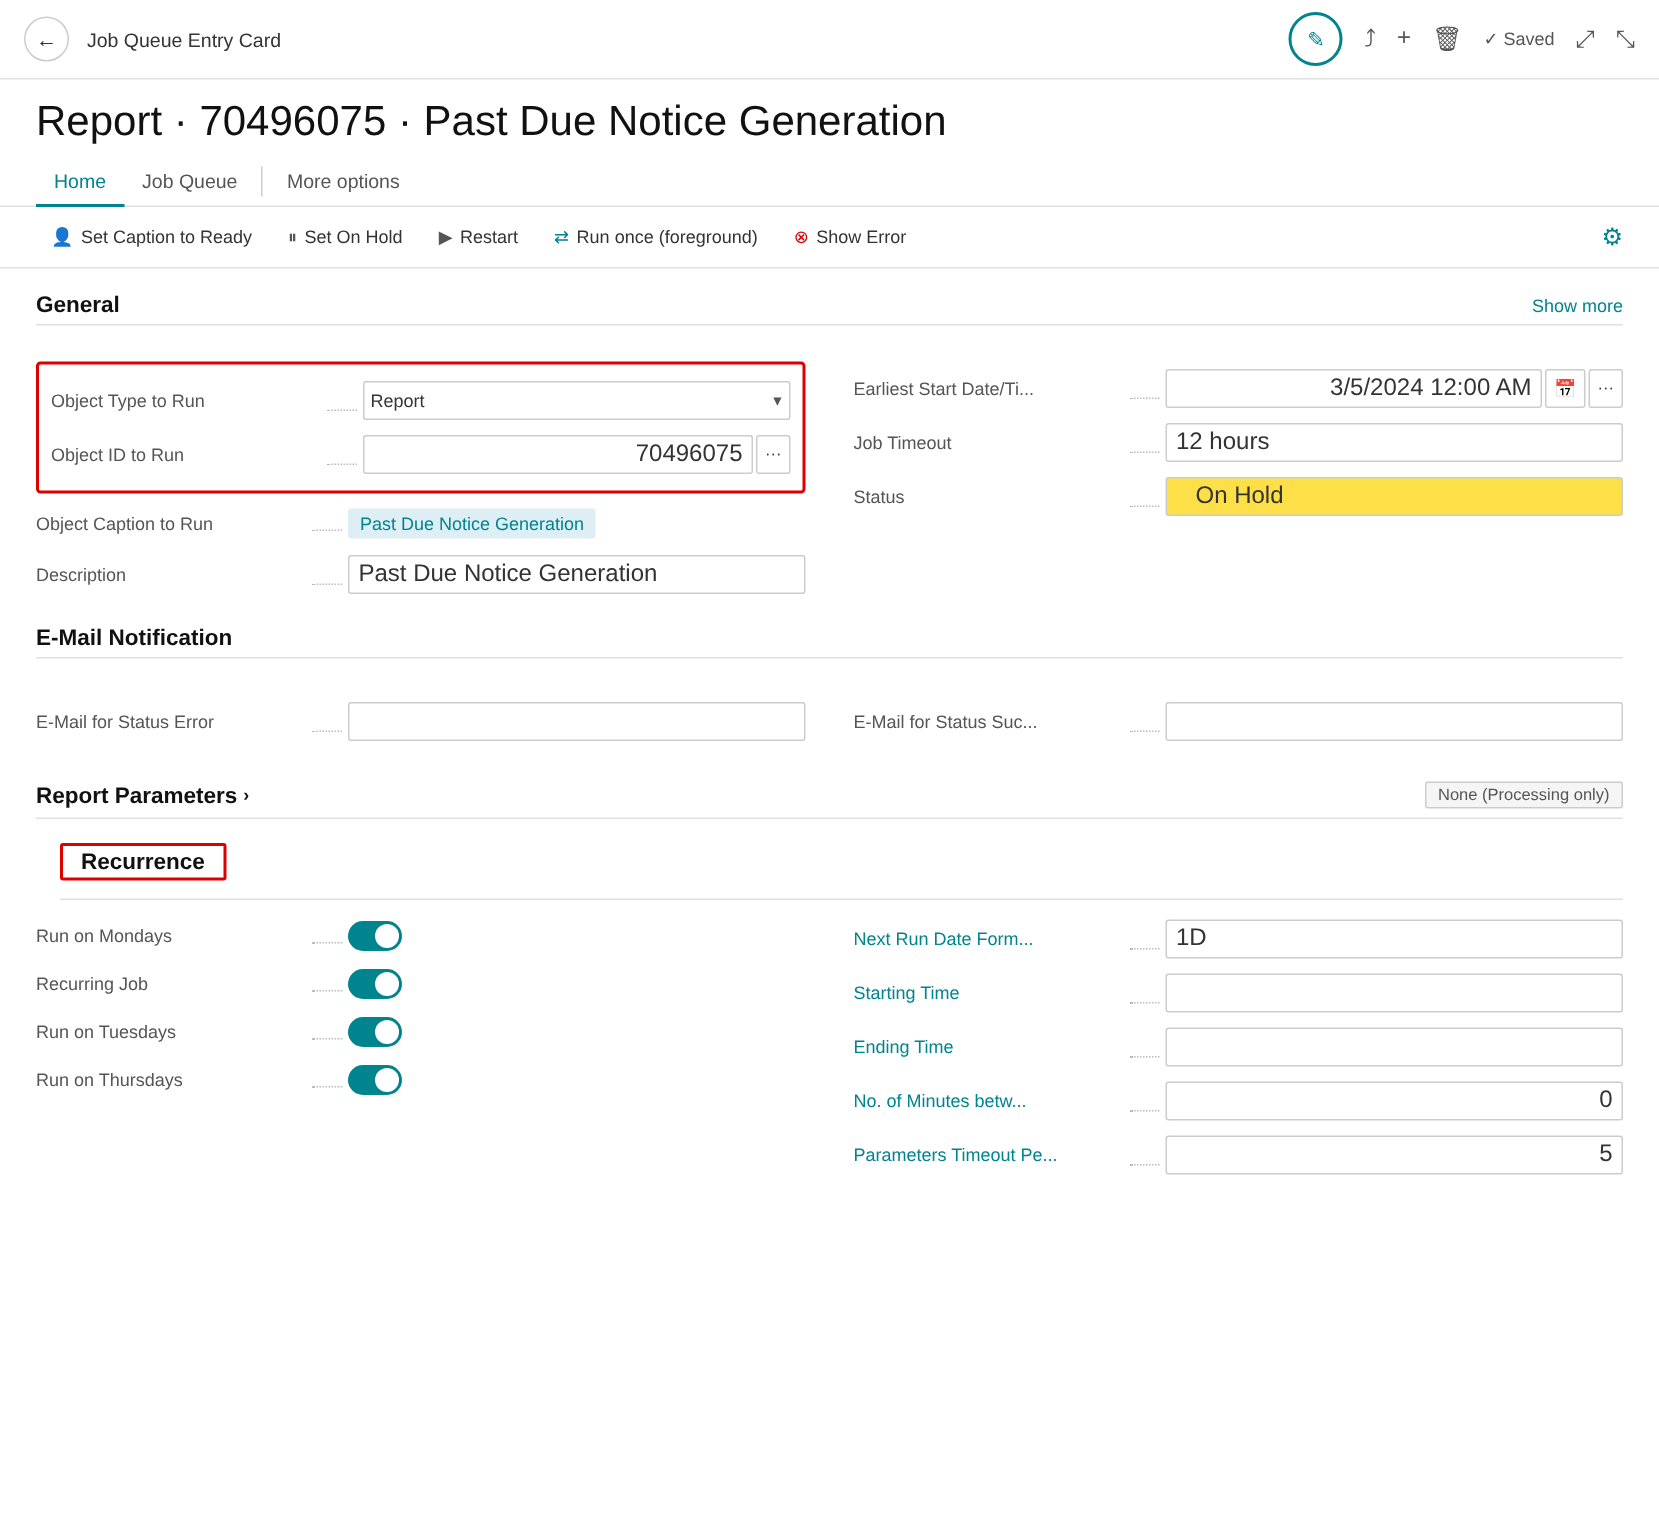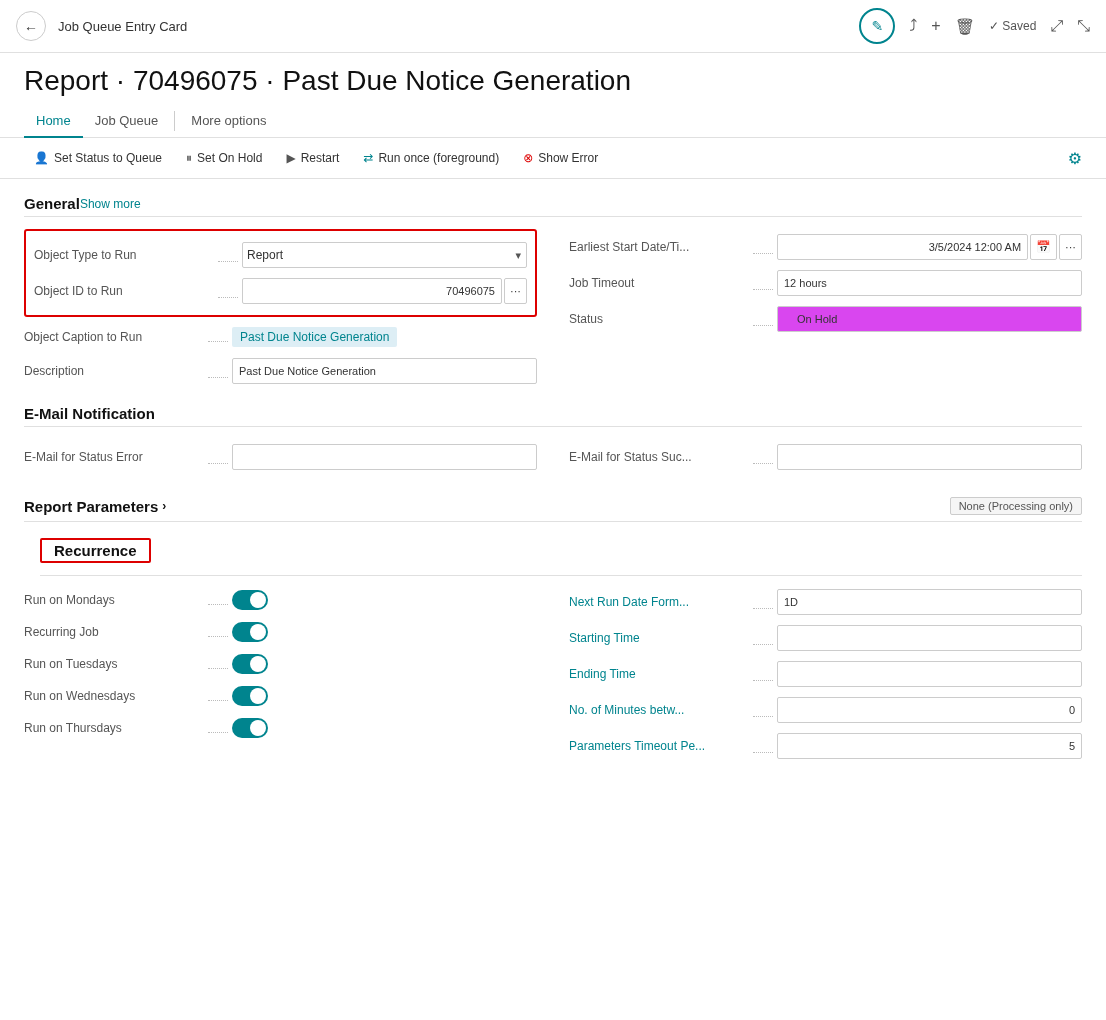--- a/index.html
+++ b/index.html
@@ -49,45 +49,45 @@
       border-radius: 3px; white-space: nowrap;
     }
     .action-bar-spacer { flex: 1; }
     .pin-icon { color: #00848e; font-size: 16px; cursor: pointer; }
 
     
     .content { padding: 16px 24px; overflow-y: auto; height: calc(1020px - 220px); }
 
     
     .section-header {
-      display: flex; align-items: center; 
-      margin-bottom: 12px; padding-bottom: 4px; border-bottom: 1px solid #e0e0e0;
+      display: flex; align-items: center; justify-content: space-between;
+      margin-bottom: 24px; padding-bottom: 4px; border-bottom: 1px solid #e0e0e0;
     }
     .section-title { font-size: 15px; font-weight: 600; color: #111; }
     .show-more { font-size: 12px; color: #00848e; cursor: pointer; }
 
     
     .form-grid { display: grid; grid-template-columns: 1fr 1fr; gap: 0 32px; margin-bottom: 16px; }
     .form-col { display: flex; flex-direction: column; }
 
     .field-row {
       display: flex; align-items: center; padding: 5px 0; min-height: 32px;
     }
     .field-label {
       width: 180px; min-width: 140px; color: #555; font-size: 12px;
       flex-shrink: 0; white-space: nowrap; overflow: hidden; text-overflow: ellipsis;
     }
     .field-value {
       flex: 1; display: flex; align-items: center;
     }
     .field-input {
-      width: 100%; border: 1px solid #ccc; padding: 3px 6px; font-size: 11px;
+      width: 100%; border: 1px solid #ccc; padding: 3px 6px; font-size: 16px;
       background: #fff; color: #333; border-radius: 2px; height: 26px;
     }
-    .field-input.readonly { background: #d946ef; padding-left: 19px; }
+    .field-input.readonly { background: #fde047; padding-left: 19px; }
     .field-select {
       width: 100%; border: 1px solid #ccc; padding: 3px 4px; font-size: 12px;
       background: #fff; color: #333; appearance: none; border-radius: 2px; height: 26px;
     }
     .select-wrapper { position: relative; width: 100%; }
     .select-wrapper::after {
       content: '▾'; position: absolute; right: 6px; top: 50%; transform: translateY(-50%);
       pointer-events: none; color: #555; font-size: 11px;
     }
     .input-with-btns { display: flex; align-items: center; gap: 2px; width: 100%; }
@@ -172,21 +172,21 @@
 <div class="nav-tabs">
   <div class="nav-tab active">Home</div>
   <div class="nav-tab">Job Queue</div>
   <div class="nav-divider"></div>
   <div class="nav-tab">More options</div>
 </div>
 
 <div class="action-bar">
   <button class="action-btn">
     <span style="color:#00848e;">👤</span>
-    <span>Set Status to Queue</span>
+    <span>Set Caption to Ready</span>
   </button>
   <button class="action-btn">
     <span style="color:#555;">⏸</span>
     <span>Set On Hold</span>
   </button>
   <button class="action-btn">
     <span style="color:#555;">▶</span>
     <span>Restart</span>
   </button>
   <button class="action-btn">
@@ -354,36 +354,29 @@
         </div>
 
         <div class="field-row">
           <span class="field-label">Run on Tuesdays</span>
           <span style="flex:1; border-bottom:1px dotted #bbb; margin: 0 4px; align-self:flex-end; margin-bottom:6px; max-width:20px;"></span>
           <div class="field-value toggle-wrapper">
             <button class="toggle on"></button>
           </div>
         </div>
 
-        <div class="field-row">
-          <span class="field-label">Run on Wednesdays</span>
+
+        <div class="field-row">
+          <span class="field-label">Run on Thursdays</span>
           <span style="flex:1; border-bottom:1px dotted #bbb; margin: 0 4px; align-self:flex-end; margin-bottom:6px; max-width:20px;"></span>
           <div class="field-value toggle-wrapper">
             <button class="toggle on"></button>
           </div>
         </div>
 
-        <div class="field-row">
-          <span class="field-label">Run on Thursdays</span>
-          <span style="flex:1; border-bottom:1px dotted #bbb; margin: 0 4px; align-self:flex-end; margin-bottom:6px; max-width:20px;"></span>
-          <div class="field-value toggle-wrapper">
-            <button class="toggle on"></button>
-          </div>
-        </div>
-
       </div>
 
       <div class="form-col">
 
         <div class="field-row">
           <span class="field-label" style="color:#00848e;">Next Run Date Form...</span>
           <span style="flex:1; border-bottom:1px dotted #bbb; margin: 0 4px; align-self:flex-end; margin-bottom:6px; max-width:20px;"></span>
           <div class="field-value">
             <input class="field-input" type="text" value="1D" style="">
           </div>

